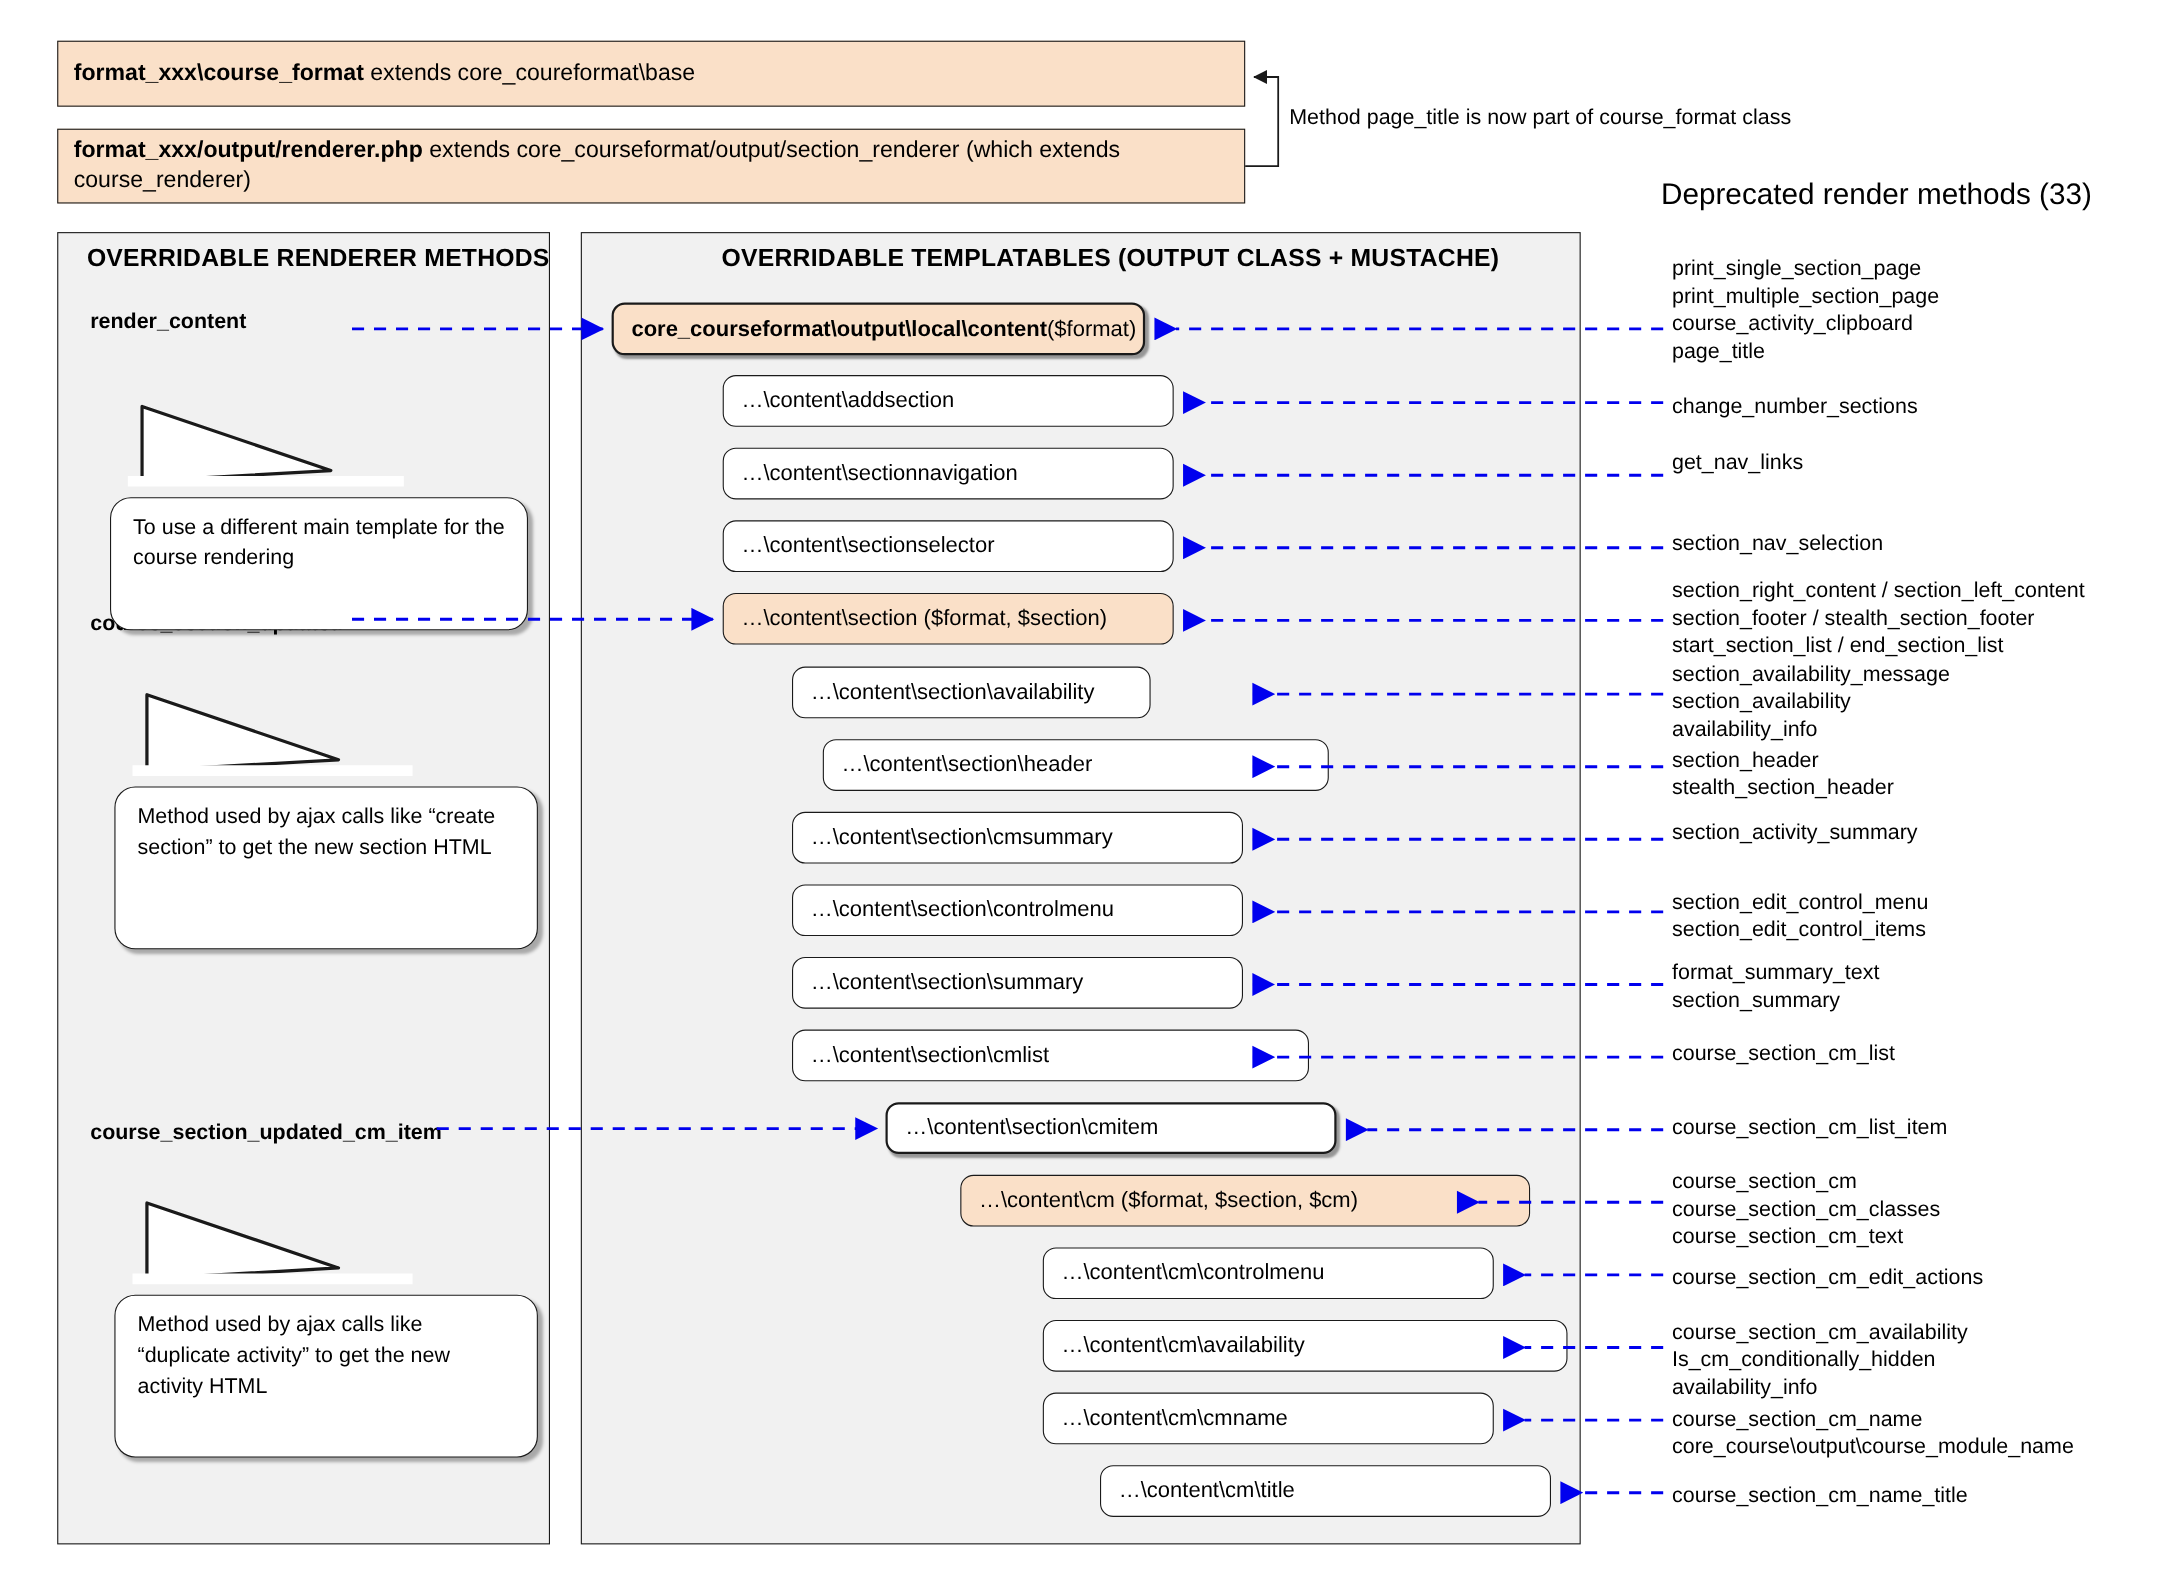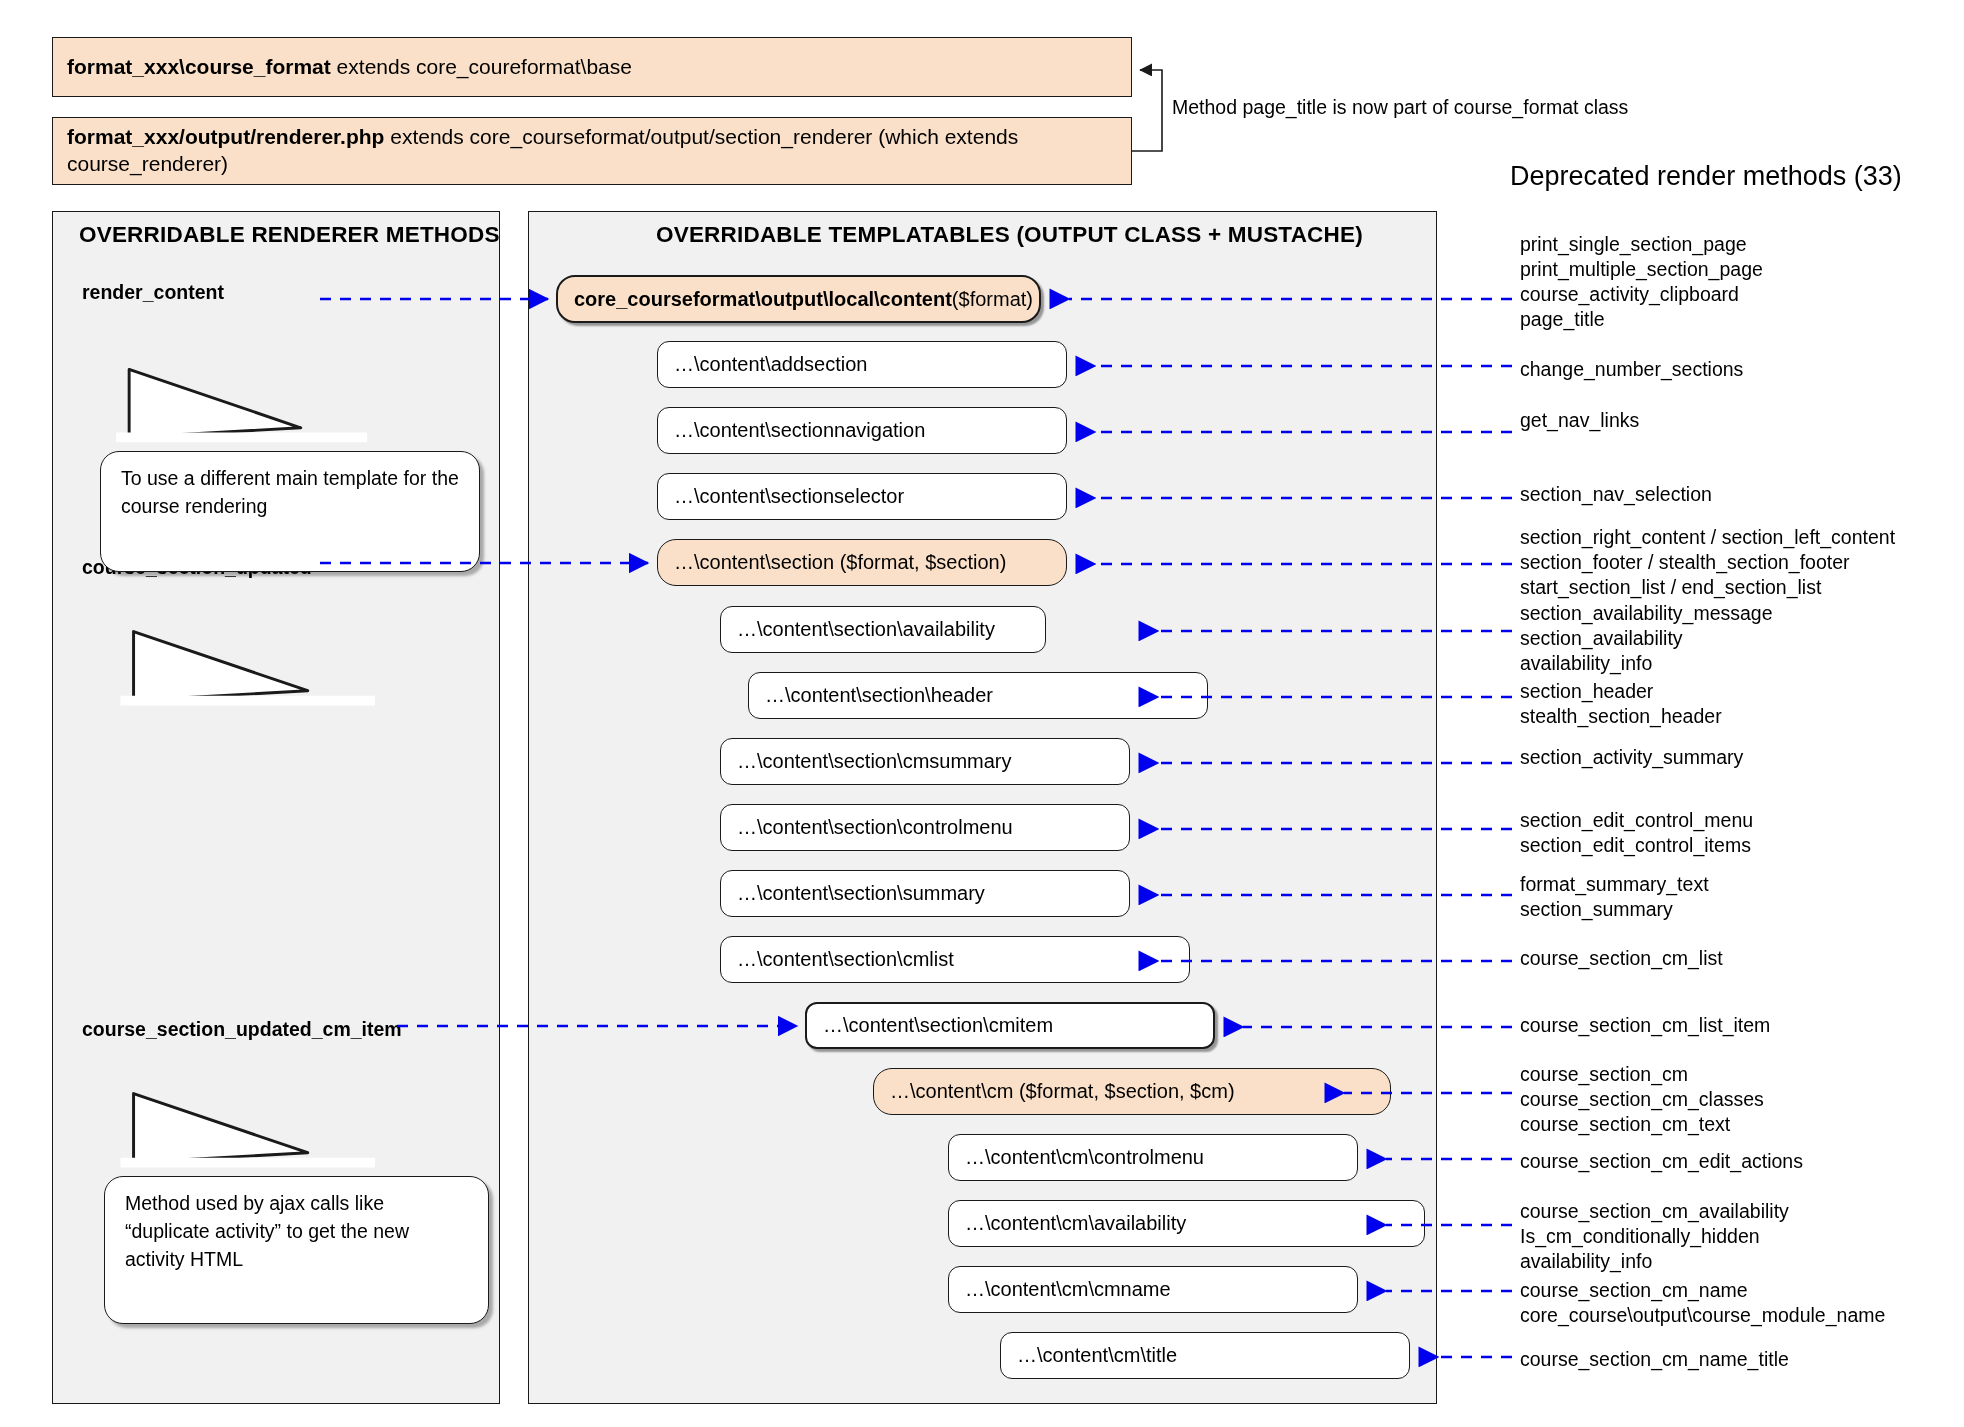--- a/index.html
+++ b/index.html
@@ -38,21 +38,21 @@
     font-size:19.5px;line-height:1.42;padding:13px 18px 13px 20px;
     box-shadow:4px 4px 3px rgba(0,0,0,.30);
   }
 
   
   .node{
     background:#fff;border:1.6px solid #1a1a1a;border-radius:12px;
     display:flex;align-items:center;padding:0 16px;
     font-size:20px;white-space:nowrap;
   }
-  .node.hi{background:#fae0c8;border-radius:19px;}
+  .node.hi{background:#fae0c8;}
   .node.strong{
     border-width:2.6px;box-shadow:3px 3px 2px rgba(0,0,0,.38);
   }
   .node.bold-label{font-weight:bold;}
   .node .plain{font-weight:normal;}
 
   
   .dep-title{font-size:27px;}
   .dep-group{font-size:19.5px;line-height:1.28;white-space:pre;}
 
@@ -89,20 +89,21 @@
     <path d="M10 46 L165 46" stroke="#ffffff" stroke-width="6"></path>
   </svg>
   <div class="callout" style="width:340px;min-height:93px;">To use a different main template for the course rendering</div>
 </div>
 
 <div class="abs" style="left:104px;top:625px;width:345px;">
   <svg class="tail" viewBox="0 0 210 52">
     <path d="M18 46 L18 4 L124 40 Z" fill="#ffffff" stroke="#1a1a1a" stroke-width="1.8" stroke-linejoin="round"></path>
     <path d="M10 46 L165 46" stroke="#ffffff" stroke-width="6"></path>
   </svg>
+  <div class="callout" style="width:345px;min-height:120px;">Method used by ajax calls like “create section” to get the new section HTML</div>
 </div>
 
 <div class="abs" style="left:104px;top:1087px;width:345px;">
   <svg class="tail" viewBox="0 0 210 52">
     <path d="M18 46 L18 4 L124 40 Z" fill="#ffffff" stroke="#1a1a1a" stroke-width="1.8" stroke-linejoin="round"></path>
     <path d="M10 46 L165 46" stroke="#ffffff" stroke-width="6"></path>
   </svg>
   <div class="callout" style="width:345px;min-height:120px;">Method used by ajax calls like “duplicate activity” to get the new activity HTML</div>
 </div>
 

